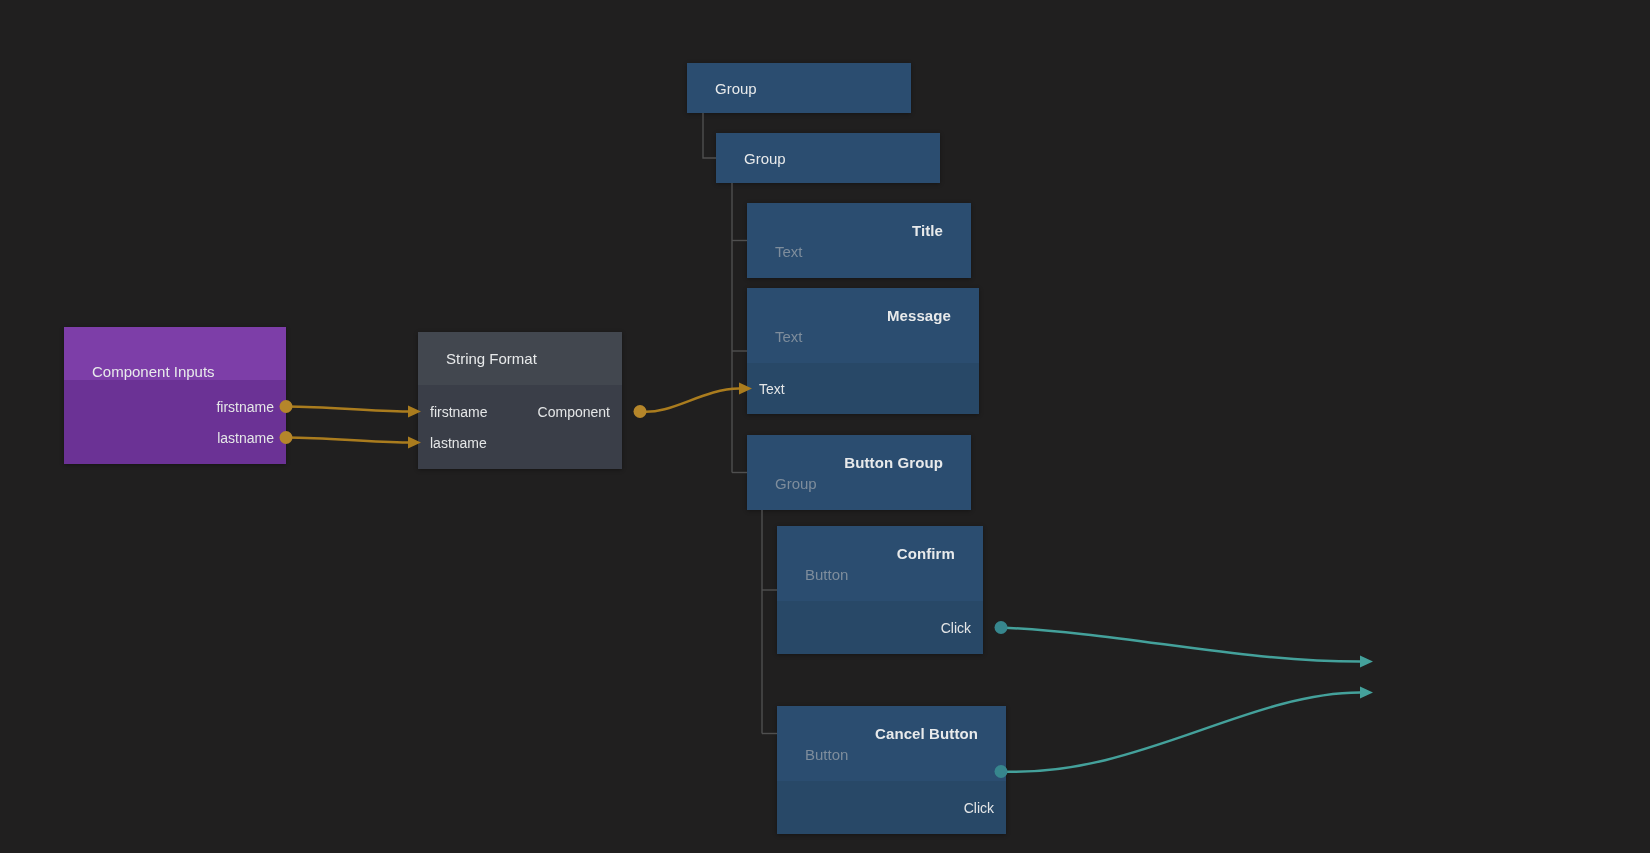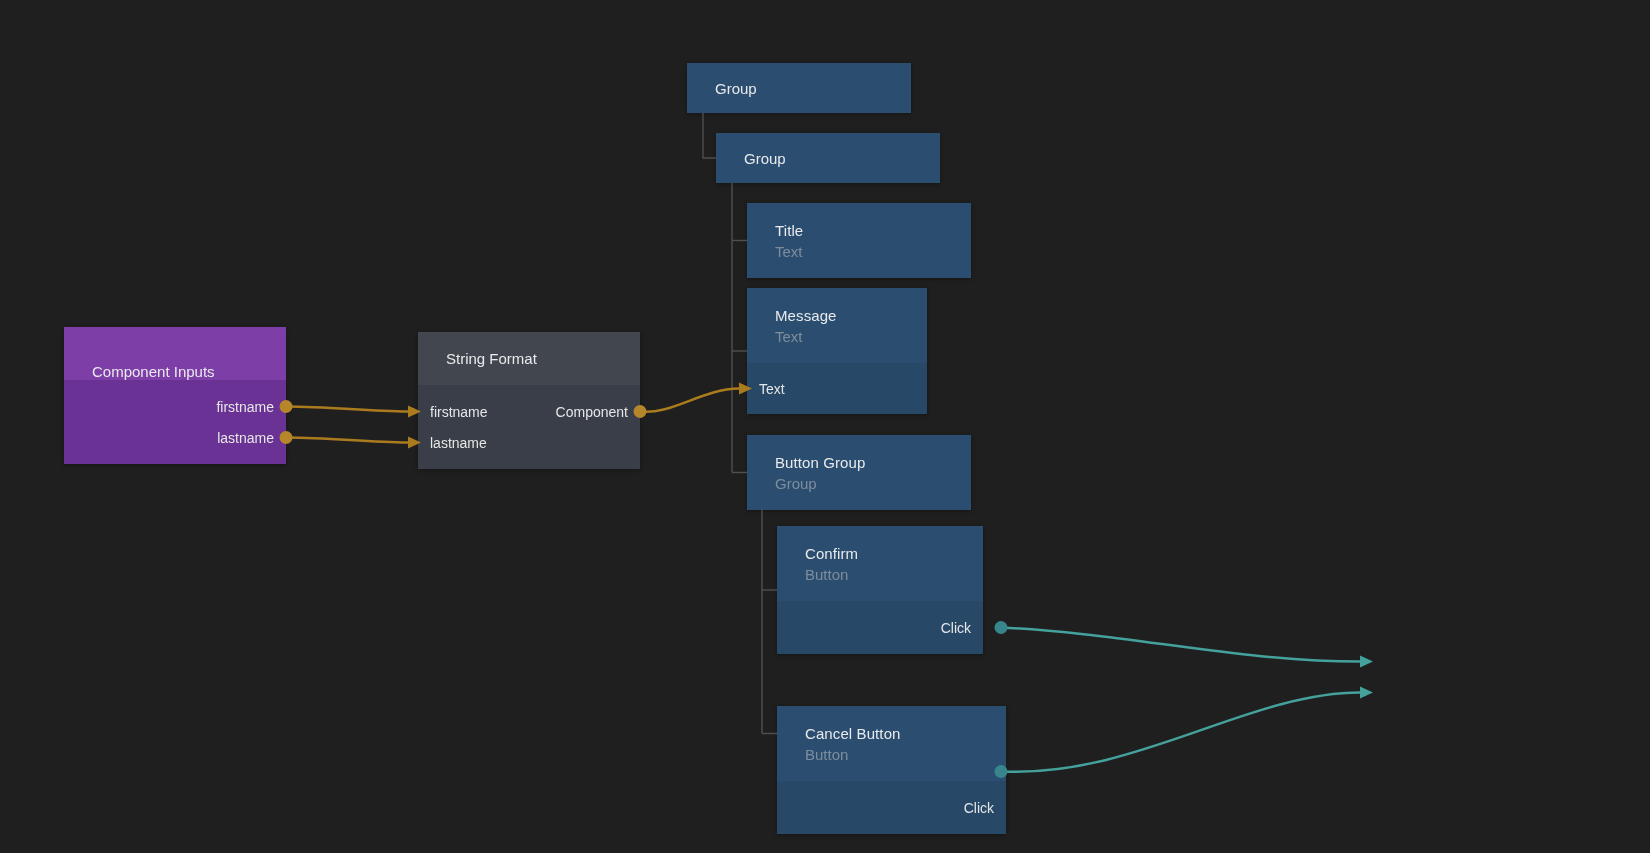--- a/index.html
+++ b/index.html
@@ -7,21 +7,21 @@
     position:relative;width:1650px;height:853px;overflow:hidden;
     background:var(--bg,#201f1f);
     font-family:"Liberation Sans",sans-serif;
   }
   .node{position:absolute;box-sizing:border-box;box-shadow:0 1px 4px rgba(0,0,0,.35);}
   .hdr{display:flex;flex-direction:column;justify-content:center;padding:0 28px;box-sizing:border-box;}
   .hdr-plain{height:53px;}
   .hdr-plain.h50{height:50px;}
   .hdr-sub{height:75px;}
   .title{font-size:15px;font-weight:400;color:var(--text-title,#e8eaeb);white-space:nowrap;}
-  .title.bold{font-weight:400;letter-spacing:.1px;}
+  .title.bold{font-weight:700;letter-spacing:.1px;text-align:right;}
   .subtitle{font-size:15px;font-weight:400;color:var(--text-subtitle,#7e8d9c);margin-top:4px;white-space:nowrap;}
   .ports{padding:11px 0;}
   .ports.tight{padding:10px 0;}
   .prow{height:31px;display:flex;align-items:center;padding:0 12px;box-sizing:border-box;}
   .prow.out{justify-content:flex-end;}
   .prow.both{justify-content:space-between;}
   .plabel{font-size:14px;color:var(--text-port,#e4e6e7);white-space:nowrap;}
   
   .purple .hdr{background:var(--purple-hdr,#7d3ea8);justify-content:flex-end;}
   .purple .ports{background:var(--purple-body,#6b3295);}
@@ -43,21 +43,21 @@
     <div class="ports">
       <div class="prow out">
         <span class="plabel">firstname</span>
       </div>
       <div class="prow out">
         <span class="plabel">lastname</span>
       </div>
     </div>
   </div>
 
-  <div class="node gray" style="left:418px;top:332px;width:222px;">
+  <div class="node gray" style="left:418px;top:332px;width:204px;">
     <div class="hdr hdr-plain">
       <span class="title">String Format</span>
     </div>
     <div class="ports">
       <div class="prow both">
         <span class="plabel">firstname</span>
         <span class="plabel">Component</span>
       </div>
       <div class="prow">
         <span class="plabel">lastname</span>
@@ -77,21 +77,21 @@
     </div>
   </div>
 
   <div class="node blue" style="left:747px;top:203px;width:224px;">
     <div class="hdr hdr-sub">
       <span class="title bold">Title</span>
       <span class="subtitle">Text</span>
     </div>
   </div>
 
-  <div class="node blue" style="left:747px;top:288px;width:180px;">
+  <div class="node blue" style="left:747px;top:288px;width:232px;">
     <div class="hdr hdr-sub">
       <span class="title bold">Message</span>
       <span class="subtitle">Text</span>
     </div>
     <div class="ports tight">
       <div class="prow">
         <span class="plabel">Text</span>
       </div>
     </div>
   </div>

